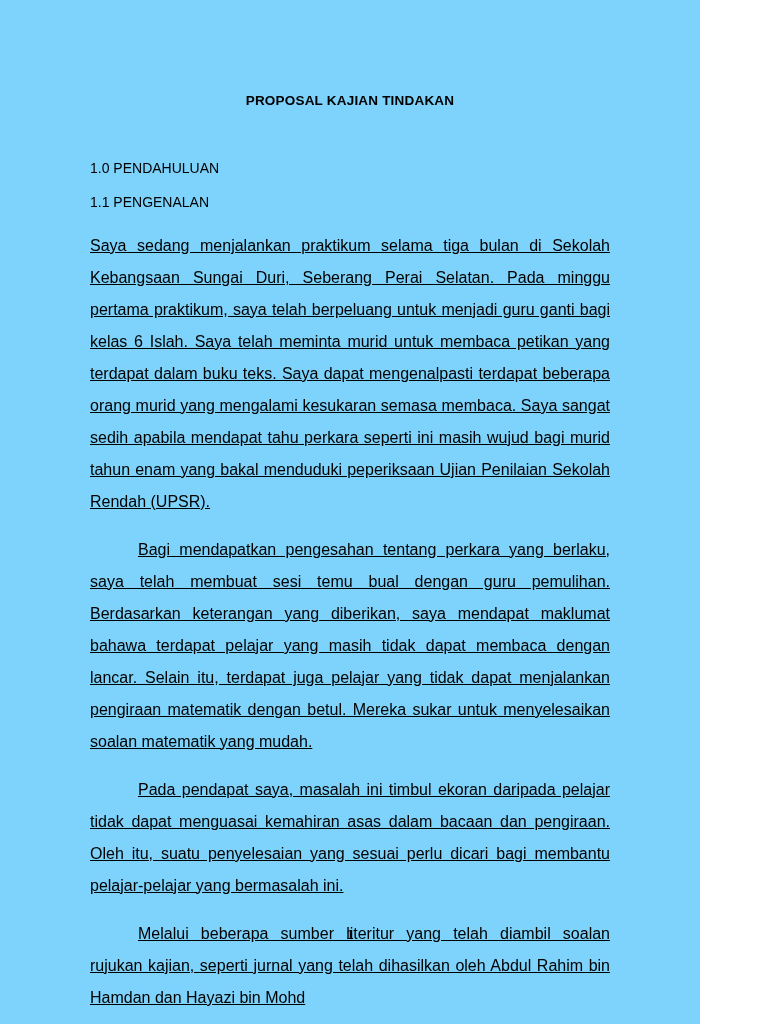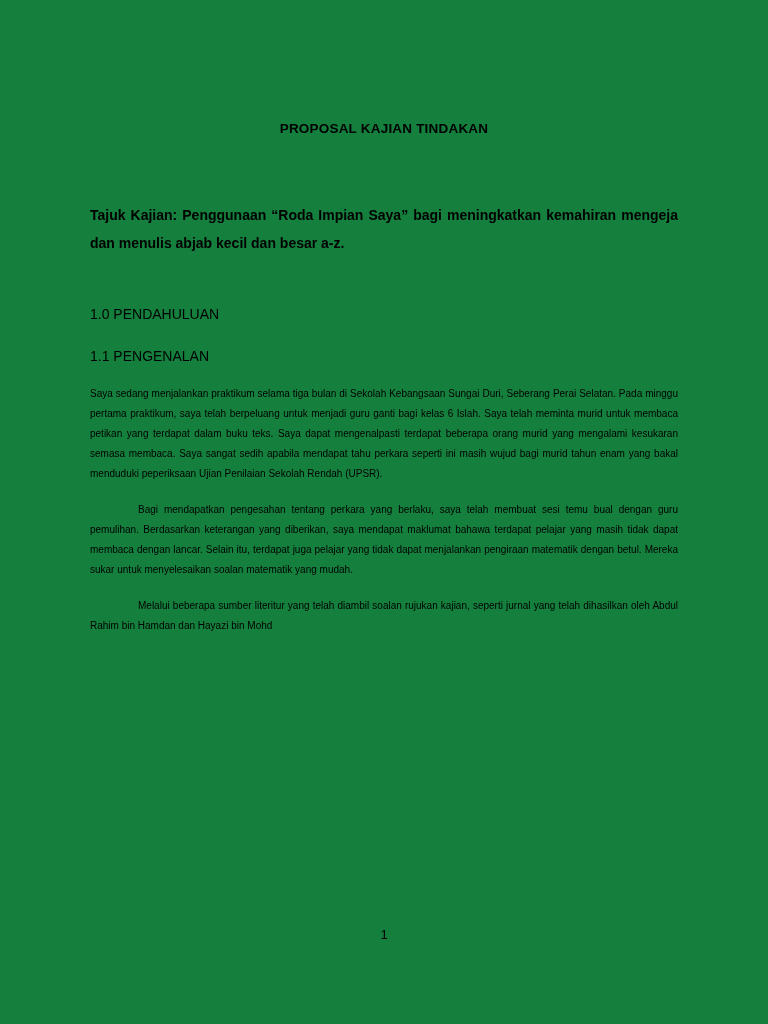--- a/index.html
+++ b/index.html
@@ -9,25 +9,25 @@
   }
   body {
     width: 768px;
     height: 1024px;
     font-family: "Liberation Sans", sans-serif;
     color: #000000;
     overflow: hidden;
   }
   .page {
     position: relative;
-    width: 768px;
+    width: 700px;
     height: 1024px;
-    background: #15803d;
+    background: #7dd3fc;
     box-sizing: border-box;
-    padding: 120px 90px 0 90px;
+    padding: 92px 90px 0 90px;
   }
   .doc-title {
     text-align: center;
     font-weight: bold;
     font-size: 13.5px;
     letter-spacing: 0.2px;
     margin: 0 0 0 0;
     line-height: 1.4;
   }
   .study-title {
@@ -38,58 +38,59 @@
     text-align: justify;
     text-justify: inter-word;
   }
   .section-heading {
     margin-top: 46px;
     font-weight: normal;
     font-size: 14px;
     line-height: 1.6;
   }
   .sub-heading {
-    margin-top: 20px;
+    margin-top: 12px;
     font-size: 14px;
     line-height: 1.6;
   }
   .body-par {
     margin-top: 16px;
-    font-size: 10px;
+    font-size: 16px;
     line-height: 2.0;
     text-align: justify;
     text-justify: inter-word;
+    text-decoration: underline;
   }
   .body-par.indent {
     text-indent: 48px;
   }
   .page-number {
     position: absolute;
     left: 0;
     right: 0;
     bottom: 82px;
     text-align: center;
     font-size: 13px;
   }
 </style>
 </head>
 <body>
 
 <div class="page">
 
   <div class="doc-title">PROPOSAL KAJIAN TINDAKAN</div>
 
-  <div class="study-title">Tajuk Kajian: Penggunaan “Roda Impian Saya” bagi meningkatkan kemahiran mengeja dan menulis abjab kecil dan besar a-z.</div>
 
   <div class="section-heading">1.0 PENDAHULUAN</div>
 
   <div class="sub-heading">1.1 PENGENALAN</div>
 
   <p class="body-par">Saya sedang menjalankan praktikum selama tiga bulan di Sekolah Kebangsaan Sungai Duri, Seberang Perai Selatan. Pada minggu pertama praktikum, saya telah berpeluang untuk menjadi guru ganti bagi kelas 6 Islah. Saya telah meminta murid untuk membaca petikan yang terdapat dalam buku teks. Saya dapat mengenalpasti terdapat beberapa orang murid yang mengalami kesukaran semasa membaca. Saya sangat sedih apabila mendapat tahu perkara seperti ini masih wujud bagi murid tahun enam yang bakal menduduki peperiksaan Ujian Penilaian Sekolah Rendah (UPSR).</p>
 
   <p class="body-par indent">Bagi mendapatkan pengesahan tentang perkara yang berlaku, saya telah membuat sesi temu bual dengan guru pemulihan. Berdasarkan keterangan yang diberikan, saya mendapat maklumat bahawa terdapat pelajar yang masih tidak dapat membaca dengan lancar. Selain itu, terdapat juga pelajar yang tidak dapat menjalankan pengiraan matematik dengan betul. Mereka sukar untuk menyelesaikan soalan matematik yang mudah.</p>
 
+  <p class="body-par indent">Pada pendapat saya, masalah ini timbul ekoran daripada pelajar tidak dapat menguasai kemahiran asas dalam bacaan dan pengiraan. Oleh itu, suatu penyelesaian yang sesuai perlu dicari bagi membantu pelajar-pelajar yang bermasalah ini.</p>
 
   <p class="body-par indent">Melalui beberapa sumber literitur yang telah diambil soalan rujukan kajian, seperti jurnal yang telah dihasilkan oleh Abdul Rahim bin Hamdan dan Hayazi bin Mohd</p>
 
   <div class="page-number">1</div>
 
 </div>
 
 </body></html>

